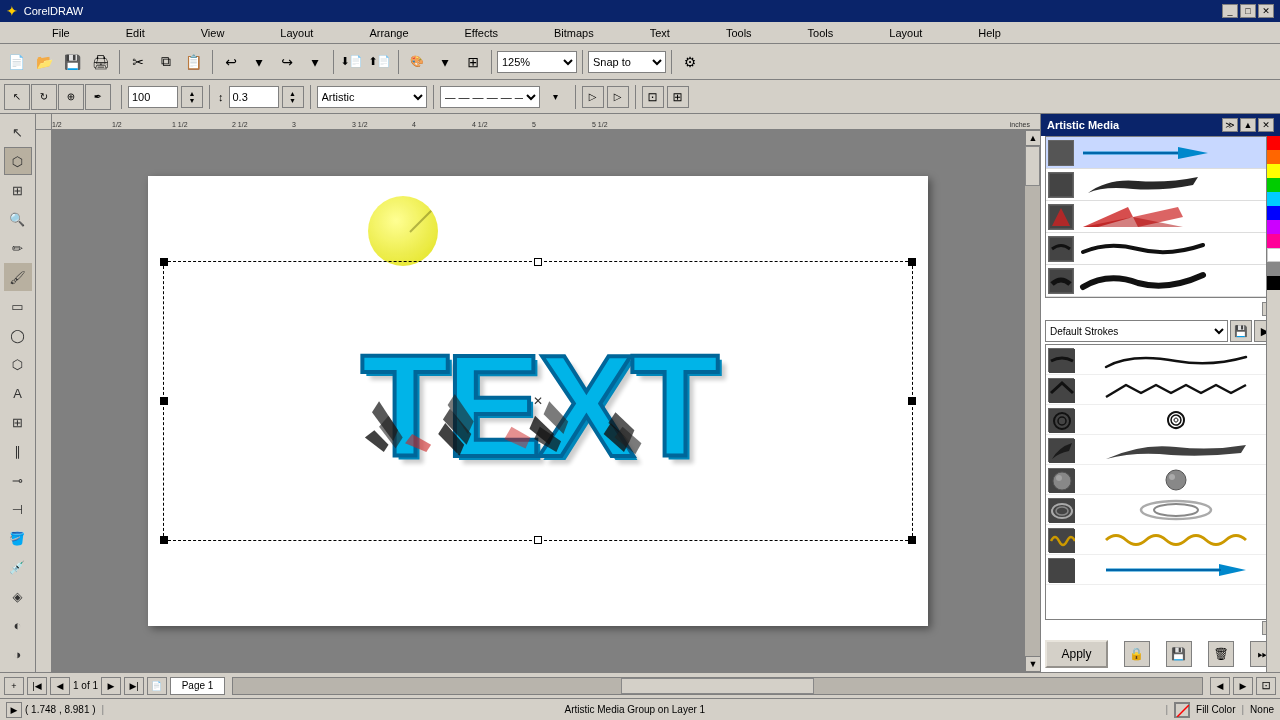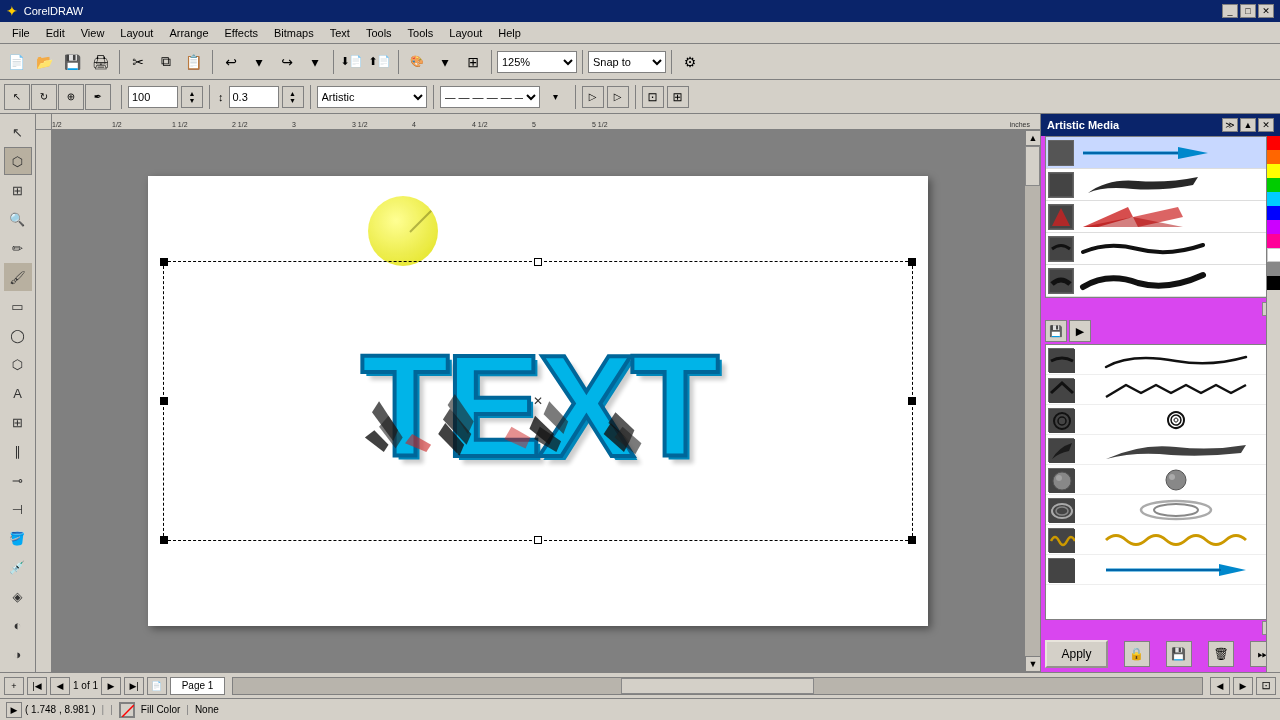--- a/index.html
+++ b/index.html
@@ -11,20 +11,21 @@
       border-bottom: 1px solid #808080;
       display: flex;
       align-items: center;
       height: 22px;
       padding: 0 4px;
     }
     .menu-item {
       padding: 2px 8px;
       cursor: pointer;
       color: #000;
+      margin-left: 40px;
     }
 
     
     .toolbar {
       background: #d4d0c8;
       border-bottom: 1px solid #808080;
       display: flex;
       align-items: center;
       height: 36px;
       padding: 2px 4px;
@@ -194,21 +195,21 @@
       border-top: 1px solid #808080;
       display: flex;
       align-items: center;
       padding: 0 4px;
       gap: 4px;
     }
 
     
     .panel {
       width: 240px;
-      background: #d946ef;
+      background: #ffffff;
       border-left: 1px solid #808080;
       display: flex;
       flex-direction: column;
       height: 100%;
     }
     .panel-header {
       height: 22px;
       background: #0a246a;
       color: white;
       display: flex;
@@ -669,20 +670,23 @@
           </svg>
         </div>
       </div>
     </div>
 
     <div style="display:flex; justify-content:flex-end; margin:0 4px 2px;">
       <div style="width:14px;height:14px; background:#d4d0c8; border:1px solid #888; font-size:9px; cursor:pointer; display:flex; align-items:center; justify-content:center;">▼</div>
     </div>
 
     <div class="panel-toolbar">
+      <select class="panel-select">
+        <option>Default Strokes</option>
+      </select>
       <div class="panel-tbtn">💾</div>
       <div class="panel-tbtn">▶</div>
     </div>
 
     <div class="stroke-grid">
 
       <div class="stroke-row">
         <div class="stroke-thumb" style="background:#555;">
           <svg width="26" height="24" viewBox="0 0 26 24">
               <rect width="26" height="24" fill="#444"></rect>
@@ -849,20 +853,21 @@
   <div style="width:20px; height:18px; background:#d4d0c8; border:1px solid #808080; display:flex; align-items:center; justify-content:center; font-size:9px; cursor:pointer;">▶</div>
   <div style="width:20px; height:18px; background:#d4d0c8; border:1px solid #808080; display:flex; align-items:center; justify-content:center; font-size:11px; cursor:pointer;">⊡</div>
 </div>
 
 <div class="status-bar">
   <div style="display:flex; align-items:center; gap:3px;">
     <div style="width:16px;height:16px; border:1px solid #808080; display:flex; align-items:center; justify-content:center; font-size:9px; cursor:pointer;">▶</div>
     <span>( 1.748 , 8.981 )</span>
   </div>
   <span style="color:#808080;">|</span>
+  <span style="flex:1; text-align:center;">Artistic Media Group on Layer 1</span>
   <span style="color:#808080;">|</span>
 
   <div class="footer-color">
     <div style="width:16px;height:16px;background:#d4d0c8;border:2px solid #808080; position:relative;">
       <div style="position:absolute;top:1px;left:1px;right:1px;bottom:1px;background:#d4d0c8;">
         <svg width="12" height="12" viewBox="0 0 12 12">
           <line x1="0" y1="12" x2="12" y2="0" stroke="red" stroke-width="1.5"></line>
         </svg>
       </div>
     </div>

